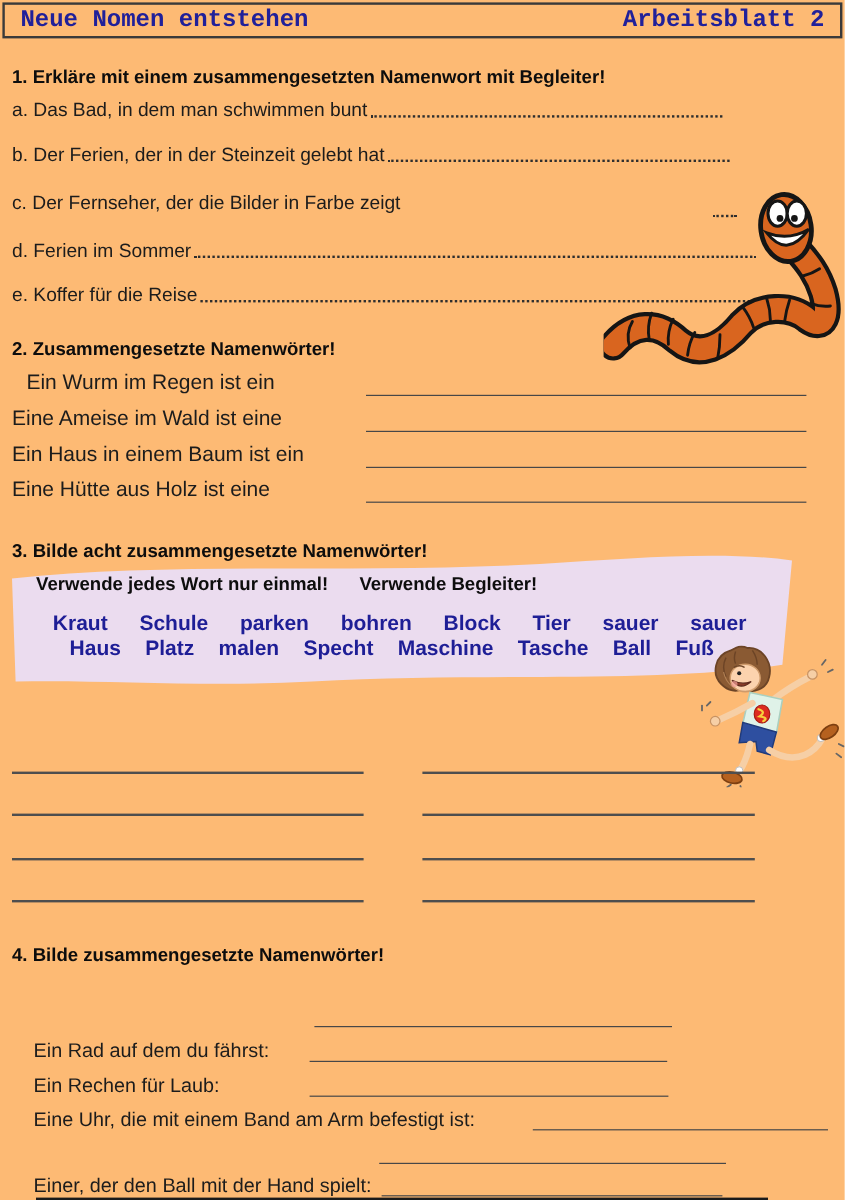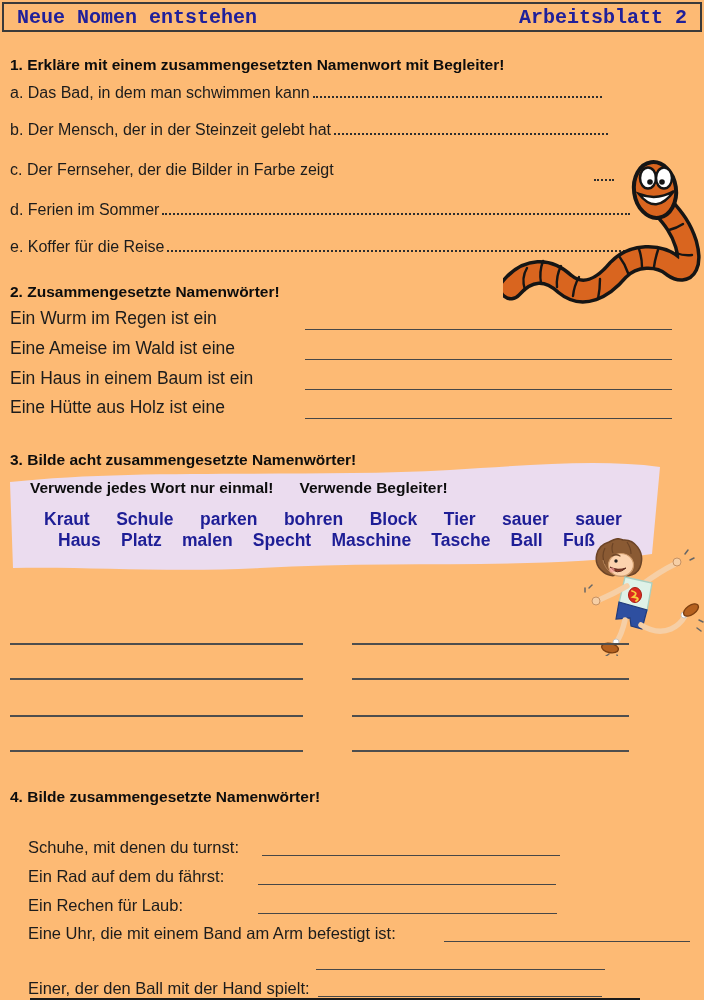--- a/index.html
+++ b/index.html
@@ -37,25 +37,25 @@
 <div id="page">
 
   <div class="hdr-box">
     <span>Neue Nomen entstehen</span>
     <span>Arbeitsblatt 2</span>
   </div>
 
   <div class="sec-title" style="top:56px;">1. Erkläre mit einem zusammengesetzten Namenwort mit Begleiter!</div>
 
   <div class="dot-row" style="top:84px;width:592px;">
-    <span>a. Das Bad, in dem man schwimmen kann</span>
+    <span>a. Das Bad, in dem man schwimmen bunt</span>
     <span class="leader"></span>
   </div>
   <div class="dot-row" style="top:121px;width:598px;">
-    <span>b. Der Mensch, der in der Steinzeit gelebt hat</span>
+    <span>b. Der Ferien, der in der Steinzeit gelebt hat</span>
     <span class="leader"></span>
   </div>
   <div class="dot-row" style="top:161px;width:604px;flex-direction:column;">
     <span>c. Der Fernseher, der die Bilder in Farbe zeigt</span>
     <span class="leader"></span>
   </div>
   <div class="dot-row" style="top:201px;width:620px;">
     <span>d. Ferien im Sommer</span>
     <span class="leader"></span>
   </div>
@@ -88,21 +88,21 @@
     <ellipse cx="145" cy="20" rx="8" ry="10.5" fill="#ffffff" stroke="#151515" stroke-width="2.5"></ellipse>
     <ellipse cx="161" cy="20" rx="8" ry="10.5" fill="#ffffff" stroke="#151515" stroke-width="2.5"></ellipse>
     <circle cx="147" cy="24" r="2.8" fill="#151515"></circle>
     <circle cx="159" cy="24" r="2.8" fill="#151515"></circle>
 
     <path d="M136,36 Q153,58 171,33 Q154,43 136,36 Z" fill="#ffffff" stroke="#151515" stroke-width="2.5"></path>
   </svg>
 
   <div class="sec-title" style="top:283px;">2. Zusammengesetzte Namenwörter!</div>
 
-  <div class="s2-label" style="top:308px;">Ein Wurm im Regen ist ein</div>
+  <div class="s2-label" style="top:308px;margin-left:12px;">Ein Wurm im Regen ist ein</div>
   <div class="wline" style="left:305px;top:329px;width:367px;"></div>
 
   <div class="s2-label" style="top:338px;">Eine Ameise im Wald ist eine</div>
   <div class="wline" style="left:305px;top:359px;width:367px;"></div>
 
   <div class="s2-label" style="top:368px;">Ein Haus in einem Baum ist ein</div>
   <div class="wline" style="left:305px;top:389px;width:367px;"></div>
 
   <div class="s2-label" style="top:397px;">Eine Hütte aus Holz ist eine</div>
   <div class="wline" style="left:305px;top:418px;width:367px;"></div>
@@ -191,21 +191,20 @@
   <div class="wline2" style="left:352px;top:643px;width:277px;"></div>
   <div class="wline2" style="left:10px;top:678px;width:293px;"></div>
   <div class="wline2" style="left:352px;top:678px;width:277px;"></div>
   <div class="wline2" style="left:10px;top:715px;width:293px;"></div>
   <div class="wline2" style="left:352px;top:715px;width:277px;"></div>
   <div class="wline2" style="left:10px;top:750px;width:293px;"></div>
   <div class="wline2" style="left:352px;top:750px;width:277px;"></div>
 
   <div class="sec-title" style="top:788px;">4. Bilde zusammengesetzte Namenwörter!</div>
 
-  <div class="s4-label" style="top:838px;">Schuhe, mit denen du turnst:</div>
   <div class="wline" style="left:262px;top:855px;width:298px;"></div>
 
   <div class="s4-label" style="top:867px;">Ein Rad auf dem du fährst:</div>
   <div class="wline" style="left:258px;top:884px;width:298px;"></div>
 
   <div class="s4-label" style="top:896px;">Ein Rechen für Laub:</div>
   <div class="wline" style="left:258px;top:913px;width:299px;"></div>
 
   <div class="s4-label" style="top:924px;">Eine Uhr, die mit einem Band am Arm befestigt ist:</div>
   <div class="wline" style="left:444px;top:941px;width:246px;"></div>

